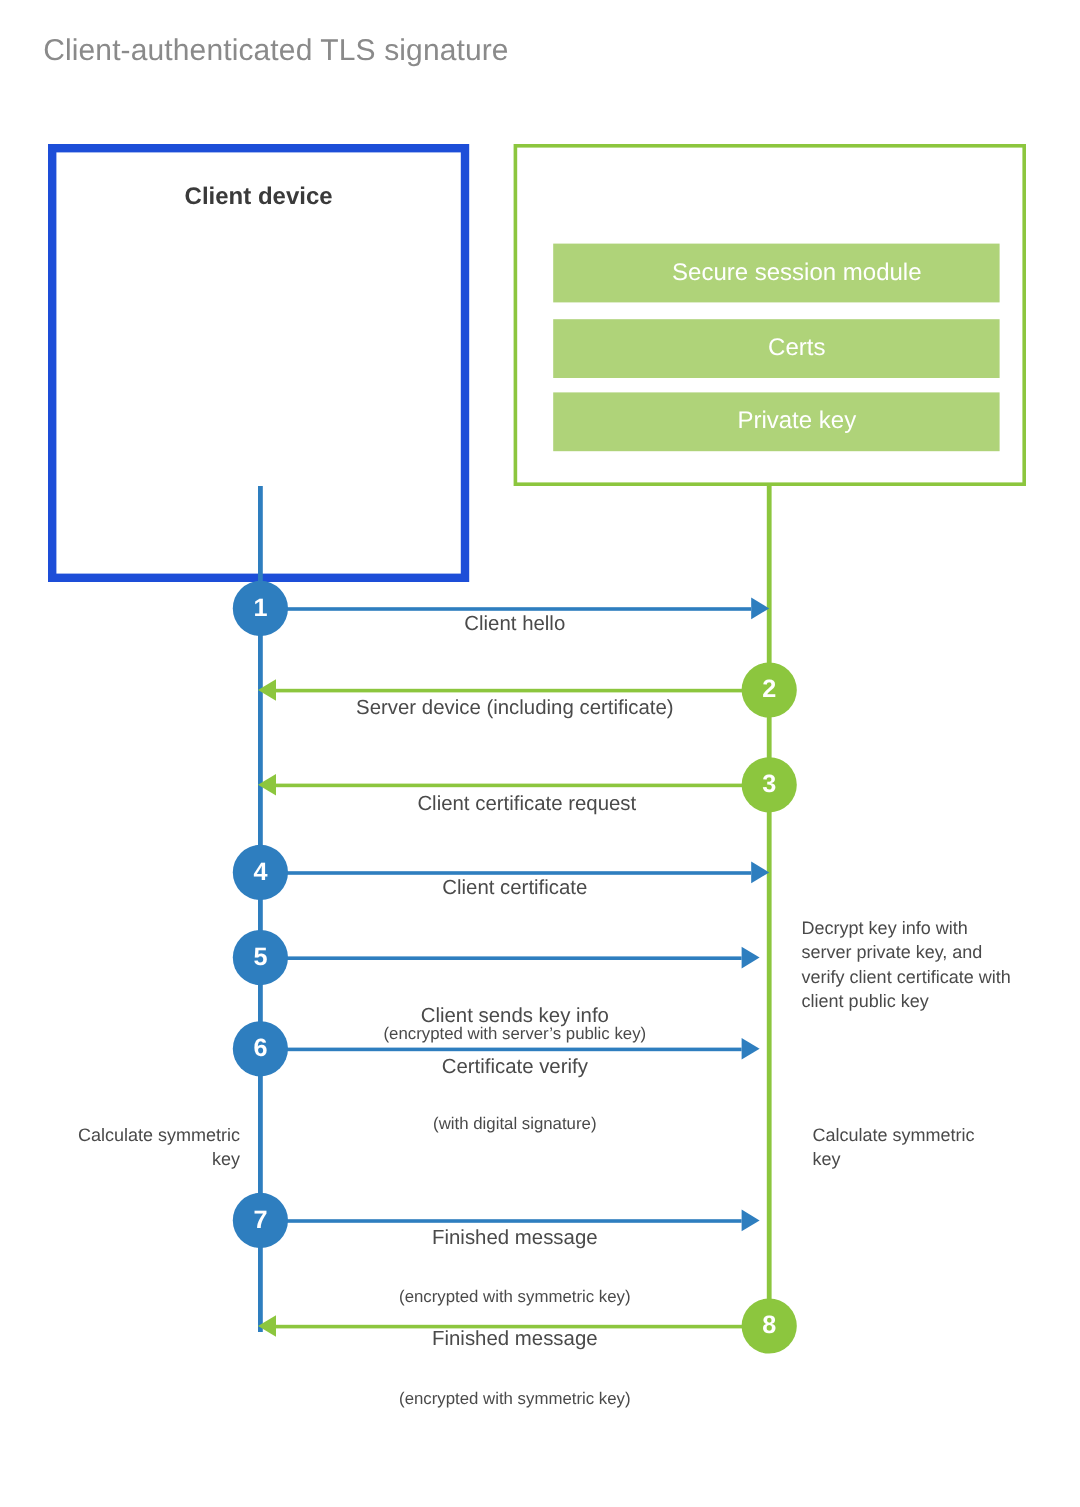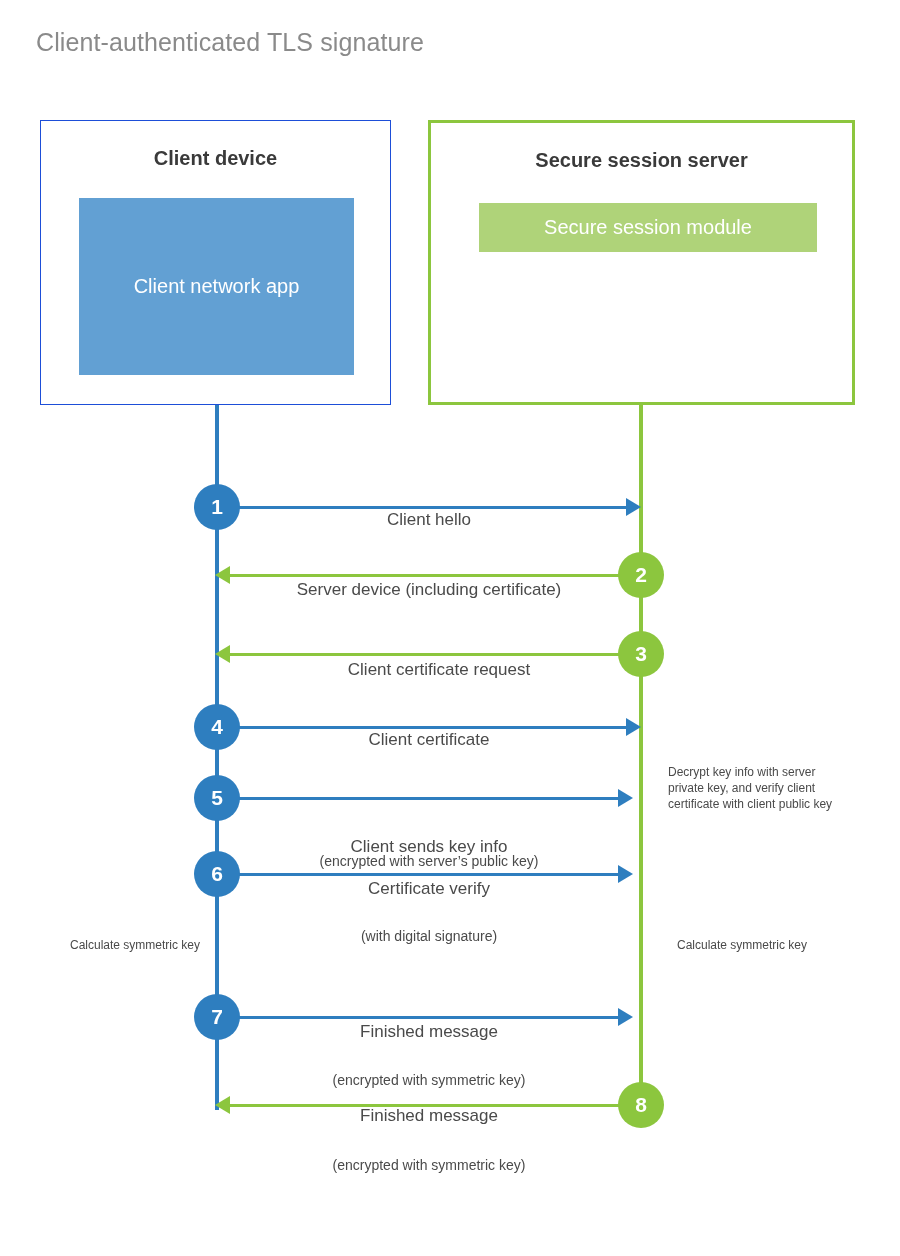--- a/index.html
+++ b/index.html
@@ -31,22 +31,22 @@
   
   .actor-box {
     position: absolute;
     background: #ffffff;
     box-sizing: border-box;
   }
   #client-box {
     left: 40px;
     top: 120px;
     width: 351px;
-    height: 285px;
-    border: 1px solid #1d4ed8;
+    height: 365px;
+    border: 7px solid #1d4ed8;
   }
   #server-box {
     left: 428px;
     top: 120px;
     width: 427px;
     height: 285px;
     border: 3px solid #8CC63E;
   }
   .actor-title {
     position: absolute;
@@ -72,30 +72,31 @@
     display: flex;
     align-items: center;
     justify-content: center;
     text-align: center;
     line-height: 1.35;
   }
 
   
   .server-bar {
     position: absolute;
-    left: 48px;
+    left: 30px;
     width: 338px;
     height: 49px;
     background: #AFD379;
     color: #ffffff;
     font-size: 20px;
     display: flex;
     align-items: center;
     justify-content: center;
     text-align: center;
+    padding-left: 34px;
   }
   #server-bar-0 { top: 80px; }
   #server-bar-1 { top: 143px; }
   #server-bar-2 { top: 204px; }
 
   
   .lifeline {
     position: absolute;
     width: 4px;
   }
@@ -161,40 +162,40 @@
     color: #ffffff;
     font-size: 21px;
     font-weight: bold;
   }
   .step-badge.blue  { background: #2E7EBF; }
   .step-badge.green { background: #8CC63E; }
 
   
   .annotation {
     position: absolute;
-    font-size: 12px;
+    font-size: 15px;
     line-height: 1.35;
     color: #4a4a4a;
   }
   .annotation.right-align { text-align: right; }
   .annotation.left-align  { text-align: left; }
 </style>
 </head>
 <body>
 
 <div id="page-title">Client-authenticated TLS signature</div>
 
 <div class="actor-box" id="client-box">
   <div class="actor-title">Client device</div>
-  <div id="client-app">Client network app</div>
 </div>
 
 <div class="actor-box" id="server-box">
-  <div class="actor-title">Secure session server</div>
   <div class="server-bar" id="server-bar-0">Secure session module</div>
+  <div class="server-bar" id="server-bar-1">Certs</div>
+  <div class="server-bar" id="server-bar-2">Private key</div>
 </div>
 
 <div class="lifeline" id="client-lifeline"></div>
 <div class="lifeline" id="server-lifeline"></div>
 
 <div class="msg">
   <div class="msg-label" style="left:217px; top:478px; width:424px;">Client hello</div>
   <div class="msg-line blue" style="left:217px; top:506px; width:409px;"></div>
   <div class="arrow-head right blue" style="left:626px; top:498px;"></div>
   <div class="step-badge blue" style="left:194px; top:484px;">1</div>

